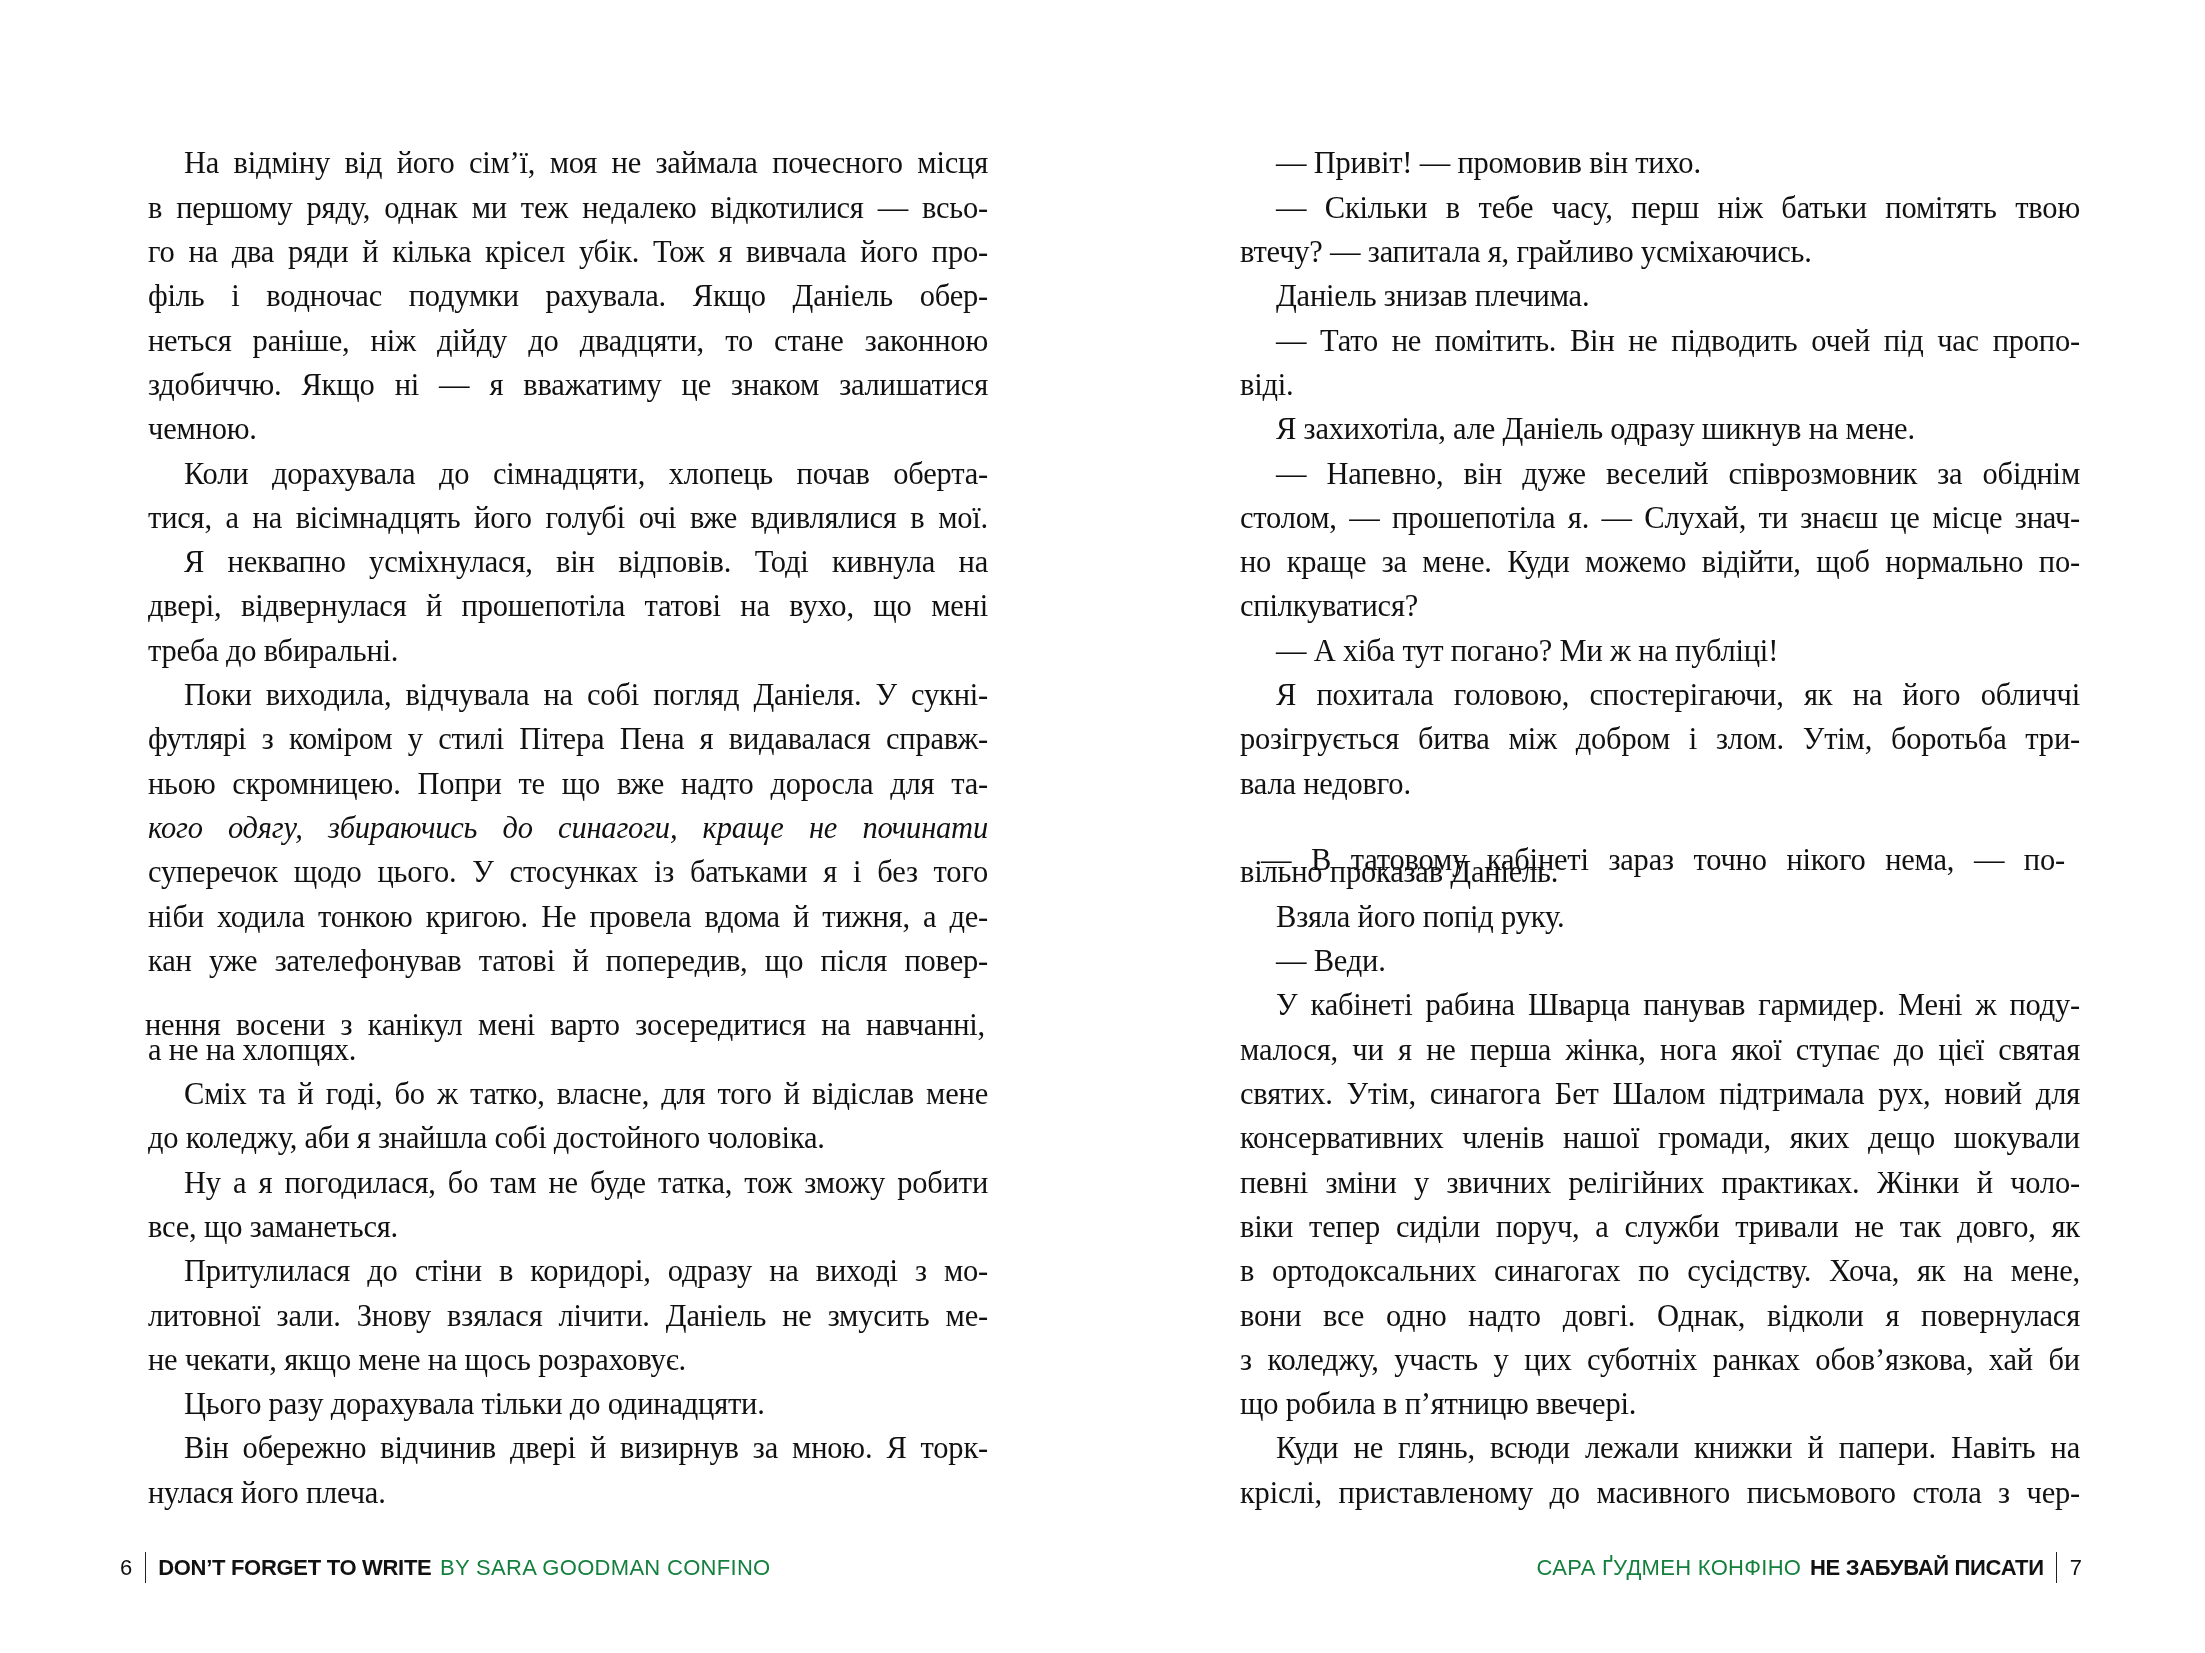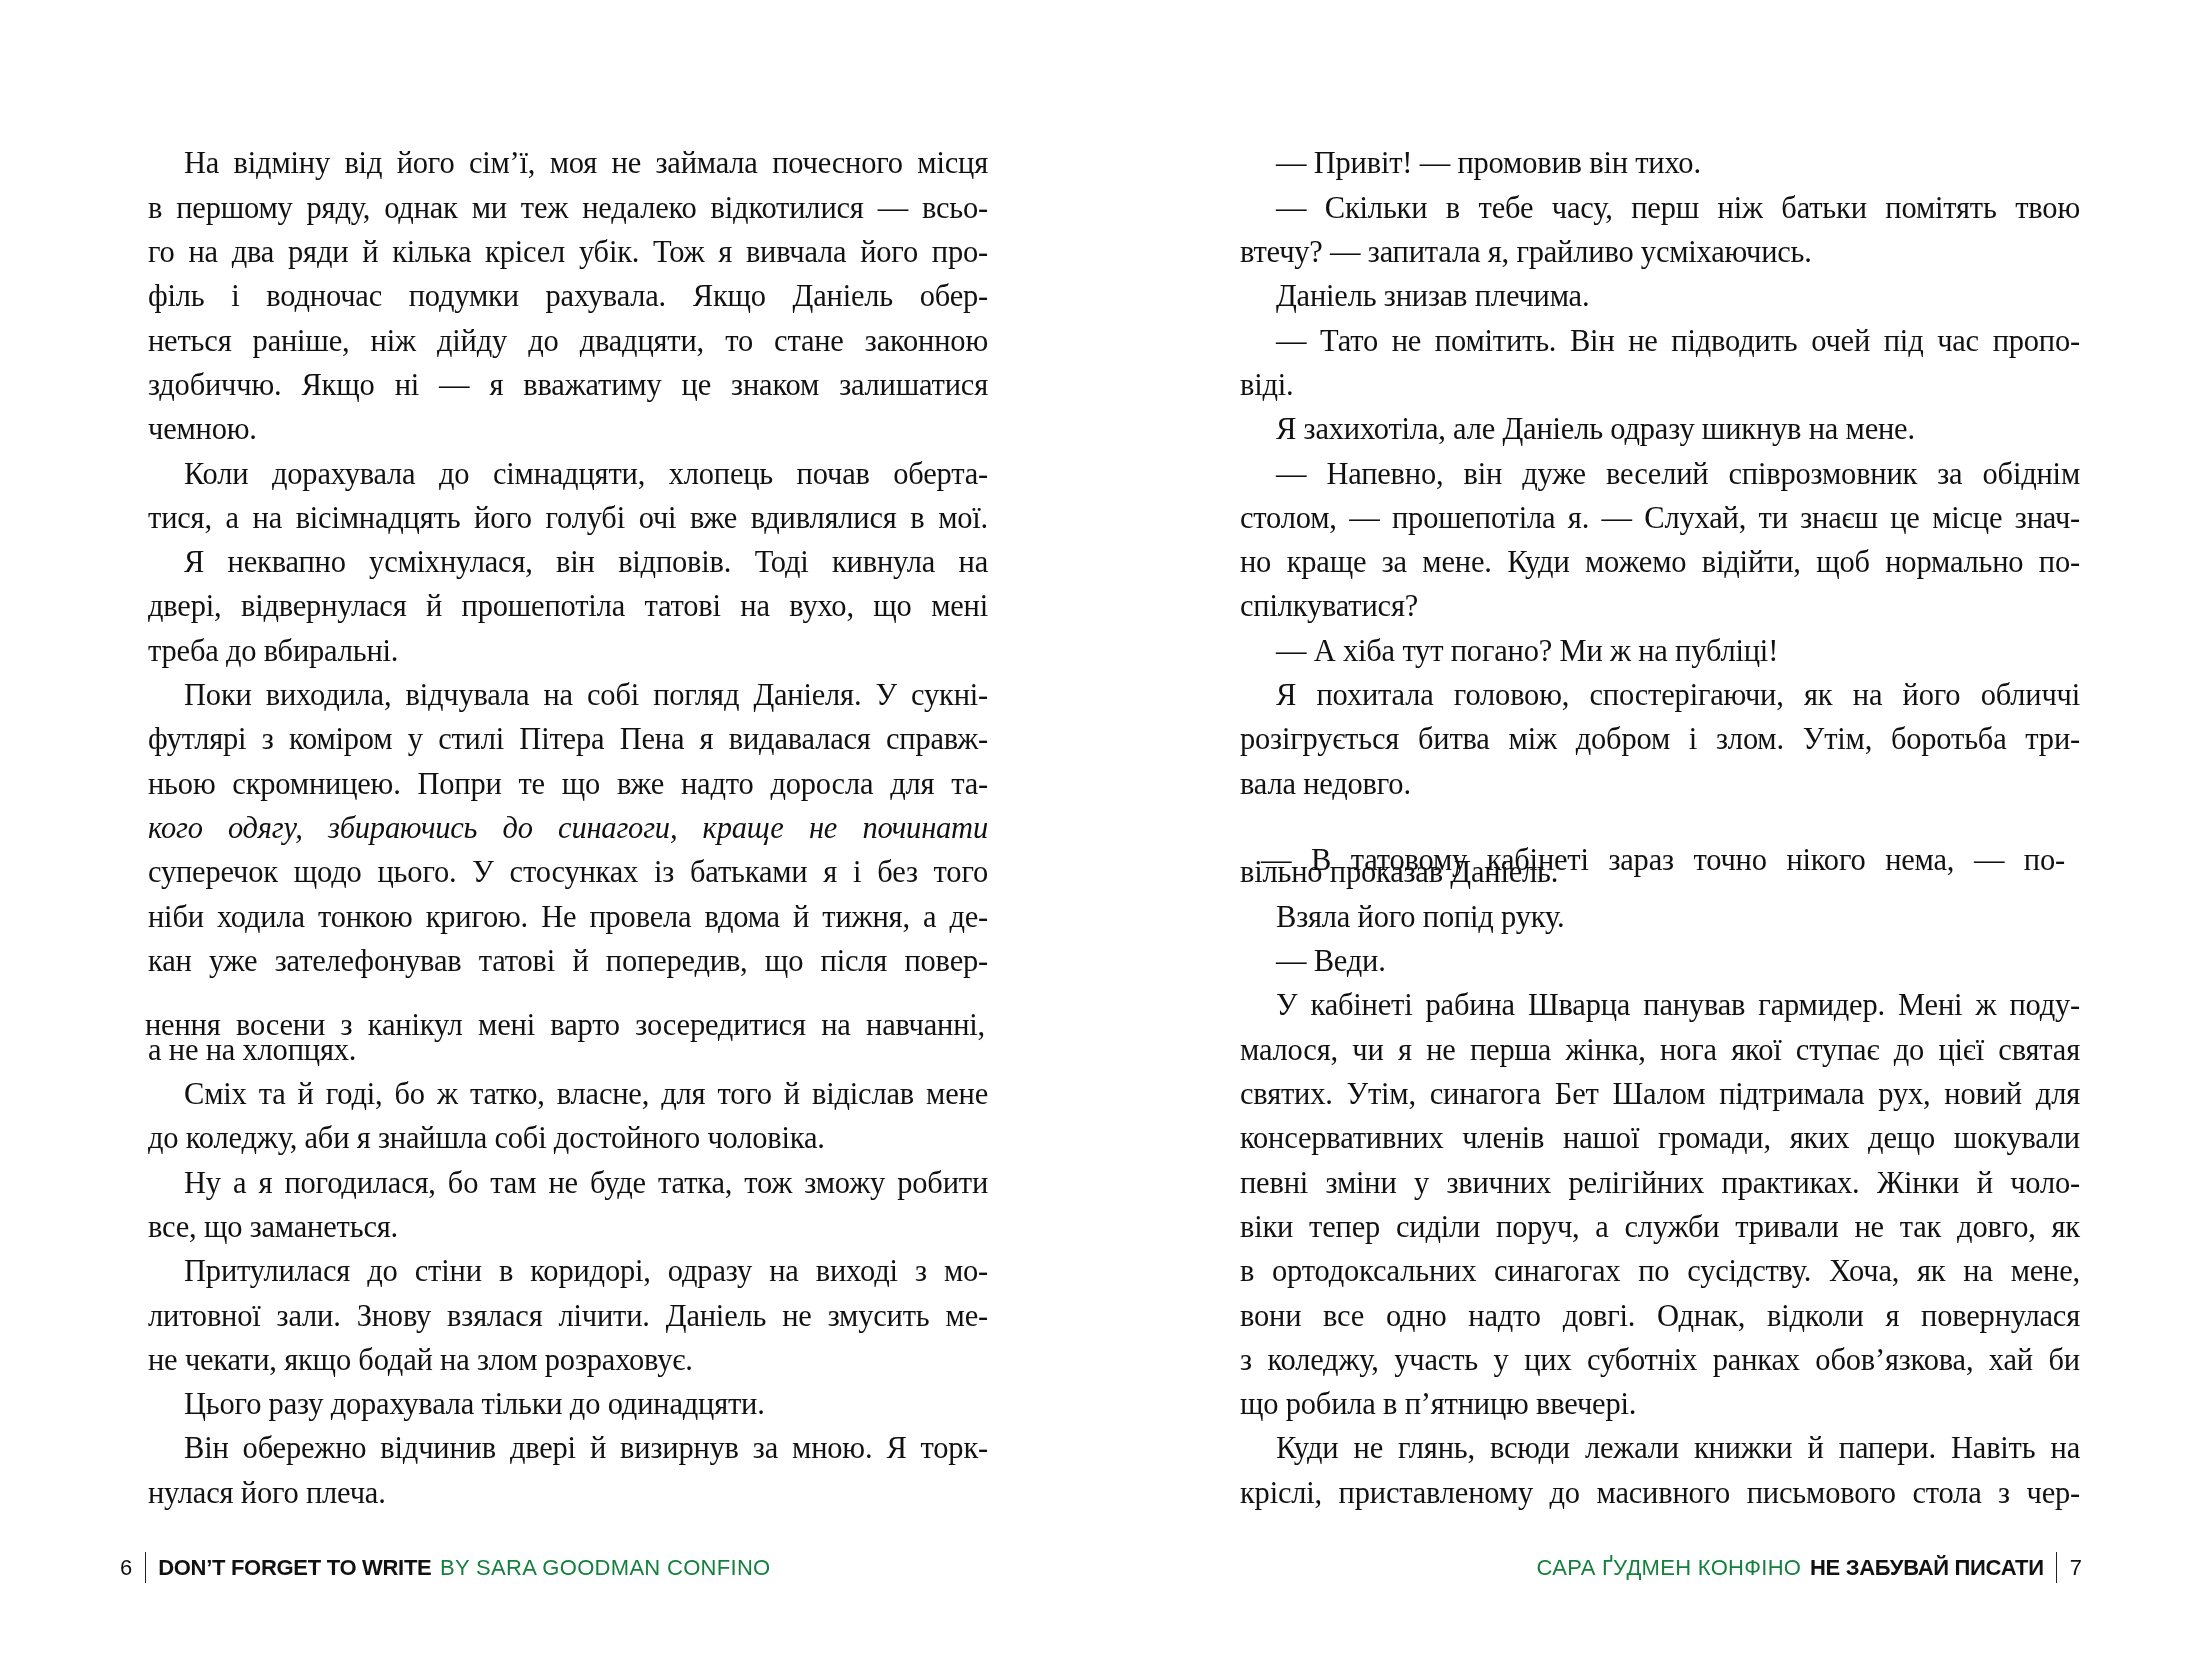--- a/index.html
+++ b/index.html
@@ -62,21 +62,21 @@
       <div class="line justify" style="left: 148px; width: 840px; top: 895px;">ніби ходила тонкою кригою. Не провела вдома й тижня, а де-</div>
       <div class="line justify" style="left: 148px; width: 840px; top: 939px;">кан уже зателефонував татові й попередив, що після повер-</div>
       <div class="line justify" style="left: 145px; width: 840px; top: 983px; margin-top: 20px;">нення восени з канікул мені варто зосередитися на навчанні,</div>
       <div class="line left" style="left: 148px; width: 840px; top: 1028px;">а не на хлопцях.</div>
       <div class="line justify" style="left: 184px; width: 804px; top: 1072px;">Сміх та й годі, бо ж татко, власне, для того й відіслав мене</div>
       <div class="line left" style="left: 148px; width: 840px; top: 1116px;">до коледжу, аби я знайшла собі достойного чоловіка.</div>
       <div class="line justify" style="left: 184px; width: 804px; top: 1161px;">Ну а я погодилася, бо там не буде татка, тож зможу робити</div>
       <div class="line left" style="left: 148px; width: 840px; top: 1205px;">все, що заманеться.</div>
       <div class="line justify" style="left: 184px; width: 804px; top: 1249px;">Притулилася до стіни в коридорі, одразу на виході з мо-</div>
       <div class="line justify" style="left: 148px; width: 840px; top: 1294px;">литовної зали. Знову взялася лічити. Даніель не змусить ме-</div>
-      <div class="line left" style="left: 148px; width: 840px; top: 1338px;">не чекати, якщо бодай на злом розраховує.</div>
+      <div class="line left" style="left: 148px; width: 840px; top: 1338px;">не чекати, якщо мене на щось розраховує.</div>
       <div class="line left" style="left: 184px; width: 804px; top: 1382px;">Цього разу дорахувала тільки до одинадцяти.</div>
       <div class="line justify" style="left: 184px; width: 804px; top: 1426px;">Він обережно відчинив двері й визирнув за мною. Я торк-</div>
       <div class="line left" style="left: 148px; width: 840px; top: 1471px;">нулася його плеча.</div>
     </div>
   <div class="footer footer-left">
     <span class="num">6</span>
     <span class="bar"></span>
     <span class="title">DON’T FORGET TO WRITE</span>
     <span class="author">BY SARA GOODMAN CONFINO</span>
   </div>

